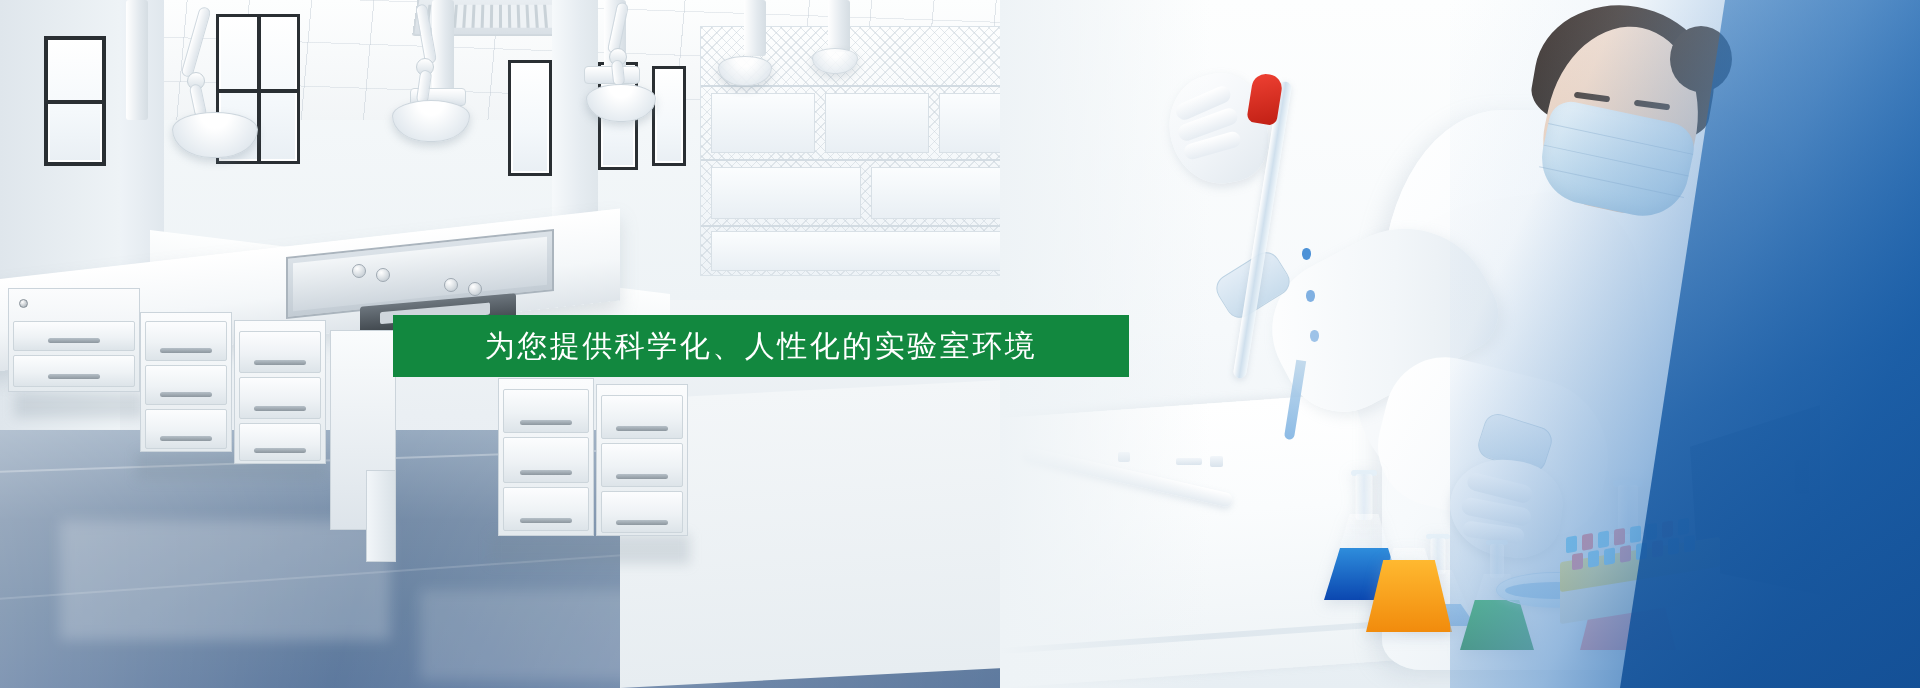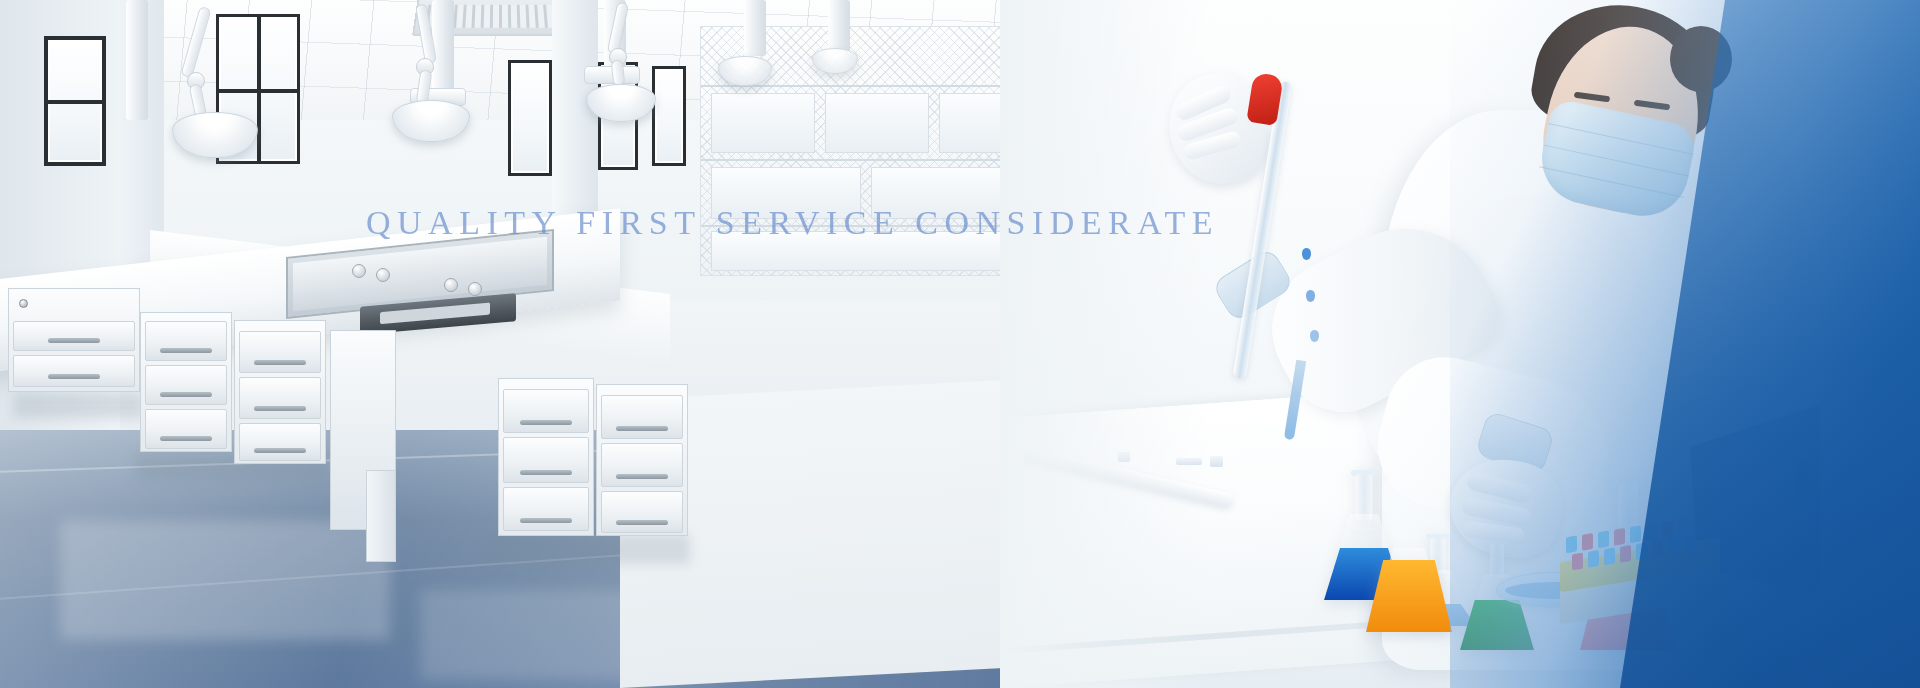--- a/index.html
+++ b/index.html
@@ -704,18 +704,20 @@
         <div class="tip" style="background:#4fc3f7;"></div>
       </div>
     </div>
 
     <div class="blue-wedge"></div>
     <div class="blue-wedge2"></div>
     <div class="blend-left"></div>
   </div>
 
   <div class="copy">
-    <div class="eng-line">QUALITY FIRST SERVICE CONSIDERATE</div>
-
-
+
+
+    <div class="green-bar">
+      <span class="txt">为您提供科学化、人性化的实验室环境</span>
+    </div>
   </div>
 
 </div>
 
 </body></html>

